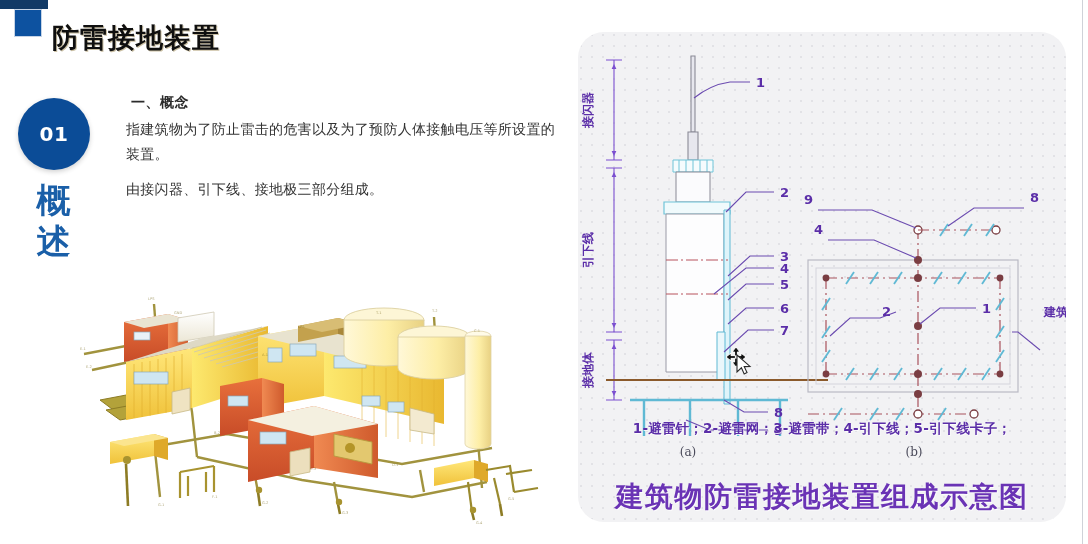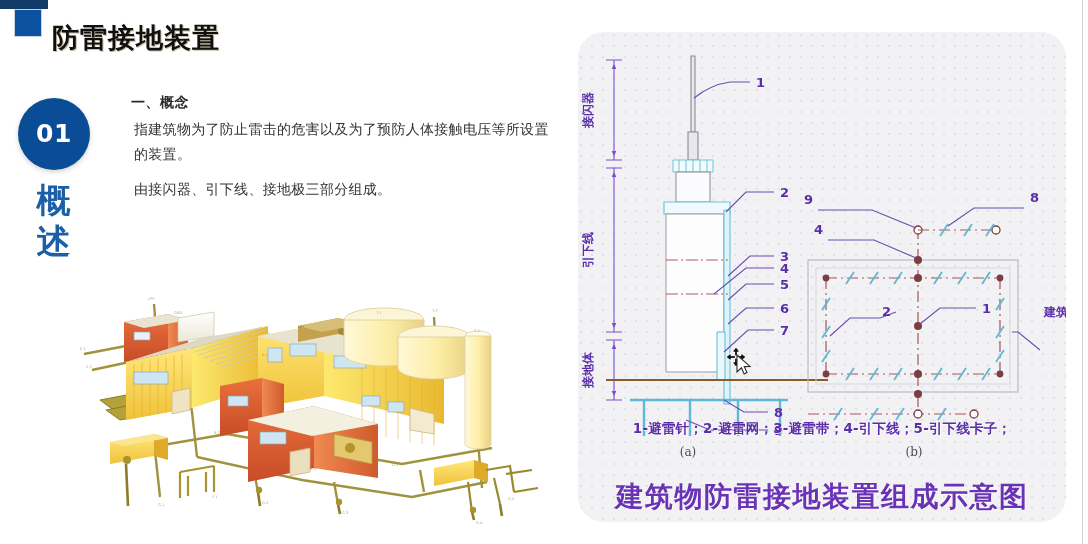--- a/index.html
+++ b/index.html
@@ -40,36 +40,36 @@
   
   .badge-circle {
     position: absolute; left: 18px; top: 98px;
     width: 72px; height: 72px; border-radius: 50%;
     background: #0b4c97;
     box-shadow: 0 2px 5px rgba(0,0,0,.18);
   }
   .badge-circle span {
     display: block; width: 100%; height: 100%;
     line-height: 72px; text-align: center;
-    color: #ffffff; font-size: 25px; font-weight: bold;
+    color: #ffffff; font-size: 20px; font-weight: bold;
     letter-spacing: .5px;
     font-family: "DejaVu Sans", sans-serif;
   }
   .badge-label {
     position: absolute; left: 18px; top: 180px;
     width: 72px; text-align: center;
     color: #1a5fa8; font-size: 34px; font-weight: bold;
     line-height: 41px; letter-spacing: 1px;
     font-family: "DejaVu Sans", sans-serif;
   }
 
   .body-block { position: absolute; left: 122px; top: 94px; width: 440px; }
   .body-h { font-size: 14px; font-weight: bold; color: #2b2b2b; margin: 0 0 5px 9px;
             font-family: "DejaVu Sans", sans-serif; letter-spacing:.5px;}
-  .body-p { font-size: 14px; color: #333333; line-height: 25px; margin: 0 0 10px 12px;
+  .body-p { font-size: 14px; color: #333333; line-height: 25px; margin: 0 0 10px 4px;
             font-family: "DejaVu Sans", sans-serif; letter-spacing:.3px;}
 
   
   .iso-wrap {
     position: absolute; left: 62px; top: 292px;
     width: 500px; height: 240px;
     background: #ffffff;
   }
   .iso-wrap svg { display: block; }
 

